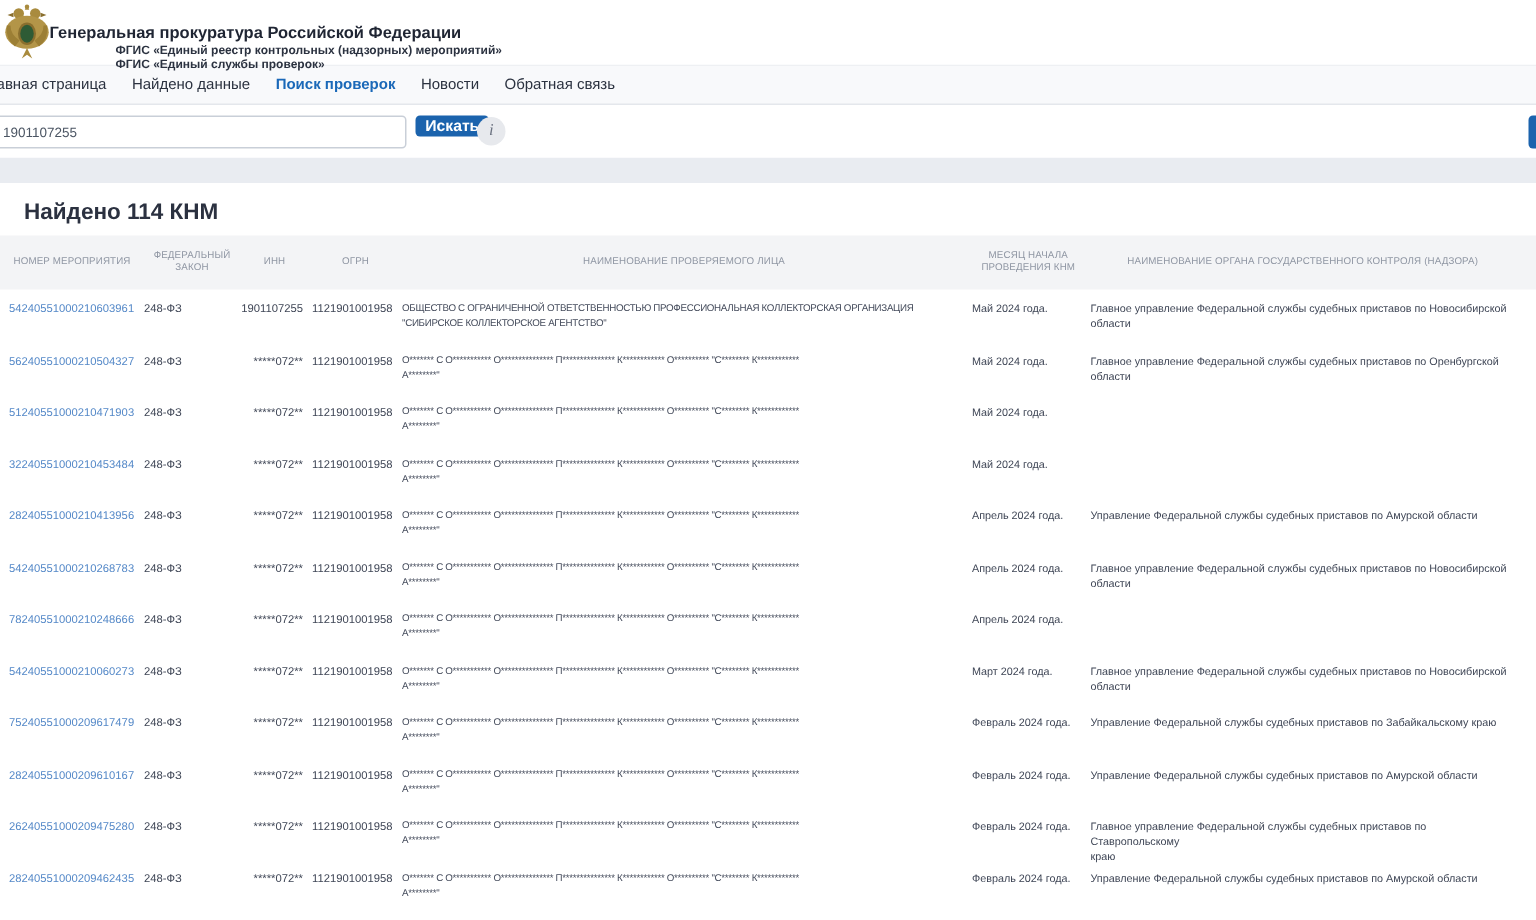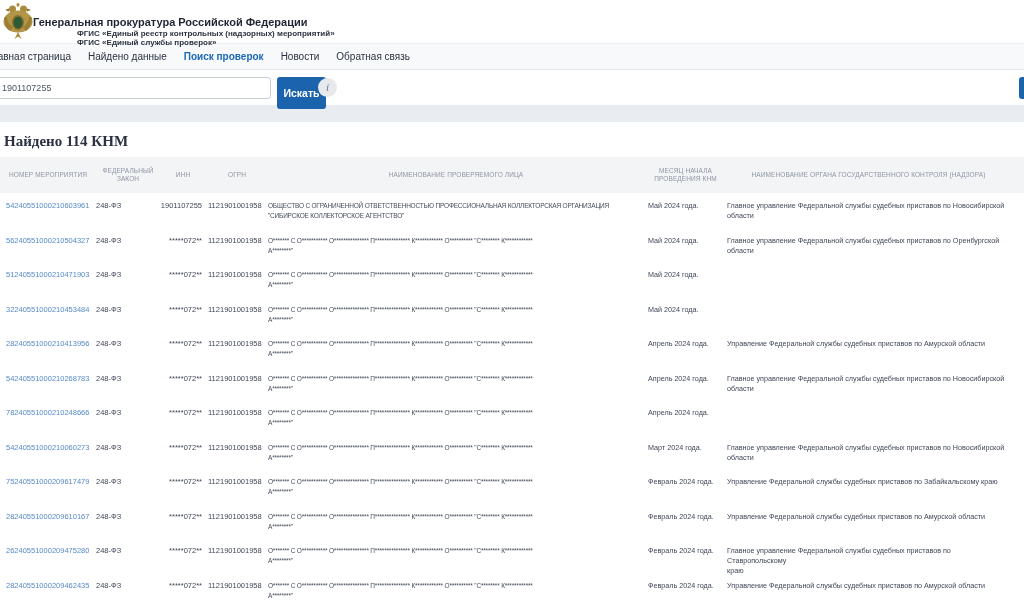--- a/index.html
+++ b/index.html
@@ -17,32 +17,32 @@
   
   .nav{height:25px;background:#f8f9fb;border-top:1px solid #eef0f3;border-bottom:1px solid #e4e7ec;
        display:flex;align-items:center;margin-left:-13px;white-space:nowrap;}
   .nav-item{font-size:10px;color:#2b3240;margin-right:17px;cursor:pointer;}
   .nav-item.active{color:#1a68b8;font-weight:bold;}
   
   .search-row{height:35px;position:relative;background:#fff;}
   .search-input{position:absolute;left:-5px;top:7px;width:268px;height:20px;
       border:1px solid #c9cfd8;border-radius:3px;font-size:9px;color:#4b5563;
       padding:0 0 0 6px;outline:none;font-family:inherit;}
-  .search-btn{position:absolute;left:277px;top:7px;width:49px;height:32px;background:#1b63ad;
+  .search-btn{position:absolute;left:277px;top:7px;width:49px;height:14px;background:#1b63ad;
       color:#fff;font-size:10.5px;font-weight:bold;border:none;border-radius:3px;
       font-family:inherit;cursor:pointer;}
   .info-icon{position:absolute;left:318px;top:8px;width:19px;height:19px;border-radius:50%;
       background:#e7e9ed;color:#6b7280;font-family:"Liberation Serif","DejaVu Serif",serif;
       font-style:italic;font-size:11px;line-height:19px;text-align:center;cursor:pointer;}
   .edge-button{position:absolute;left:1019px;top:7px;width:26px;height:22px;background:#1b63ad;
       border-radius:3px;}
   
   .band{height:17px;background:#e9ecf1;}
   
-  .results-title{margin:11px 0 0 4px;font-size:15px;font-weight:bold;color:#2b3140;font-family:Liberation Serif, serif;}
+  .results-title{margin:11px 0 0 16px;font-size:15px;font-weight:bold;color:#2b3140;}
   
   .table{margin-top:7px;}
   .thead,.trow{display:grid;grid-template-columns:96px 64px 46px 62px 376px 83px 283px 14px;}
   .thead{background:#f3f4f6;min-height:30px;align-items:center;padding:3px 0;}
   .th{font-size:6.5px;color:#8f96a3;text-transform:uppercase;text-align:center;
       line-height:8.5px;padding:0 6px;letter-spacing:.1px;}
   .rows{margin-top:3px;}
   .trow{padding-top:5px;min-height:29.5px;align-items:start;color:#3f4656;}
   .td{font-size:7.5px;line-height:10px;}
   .c1{padding-left:6px;}

